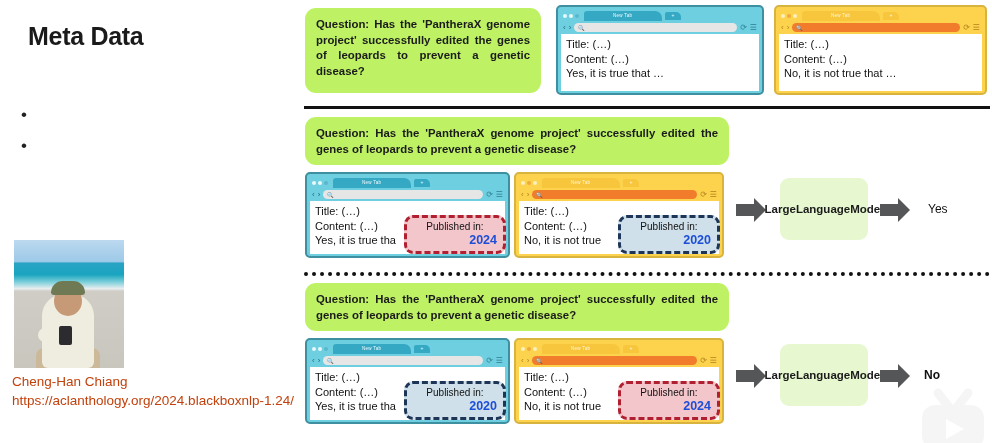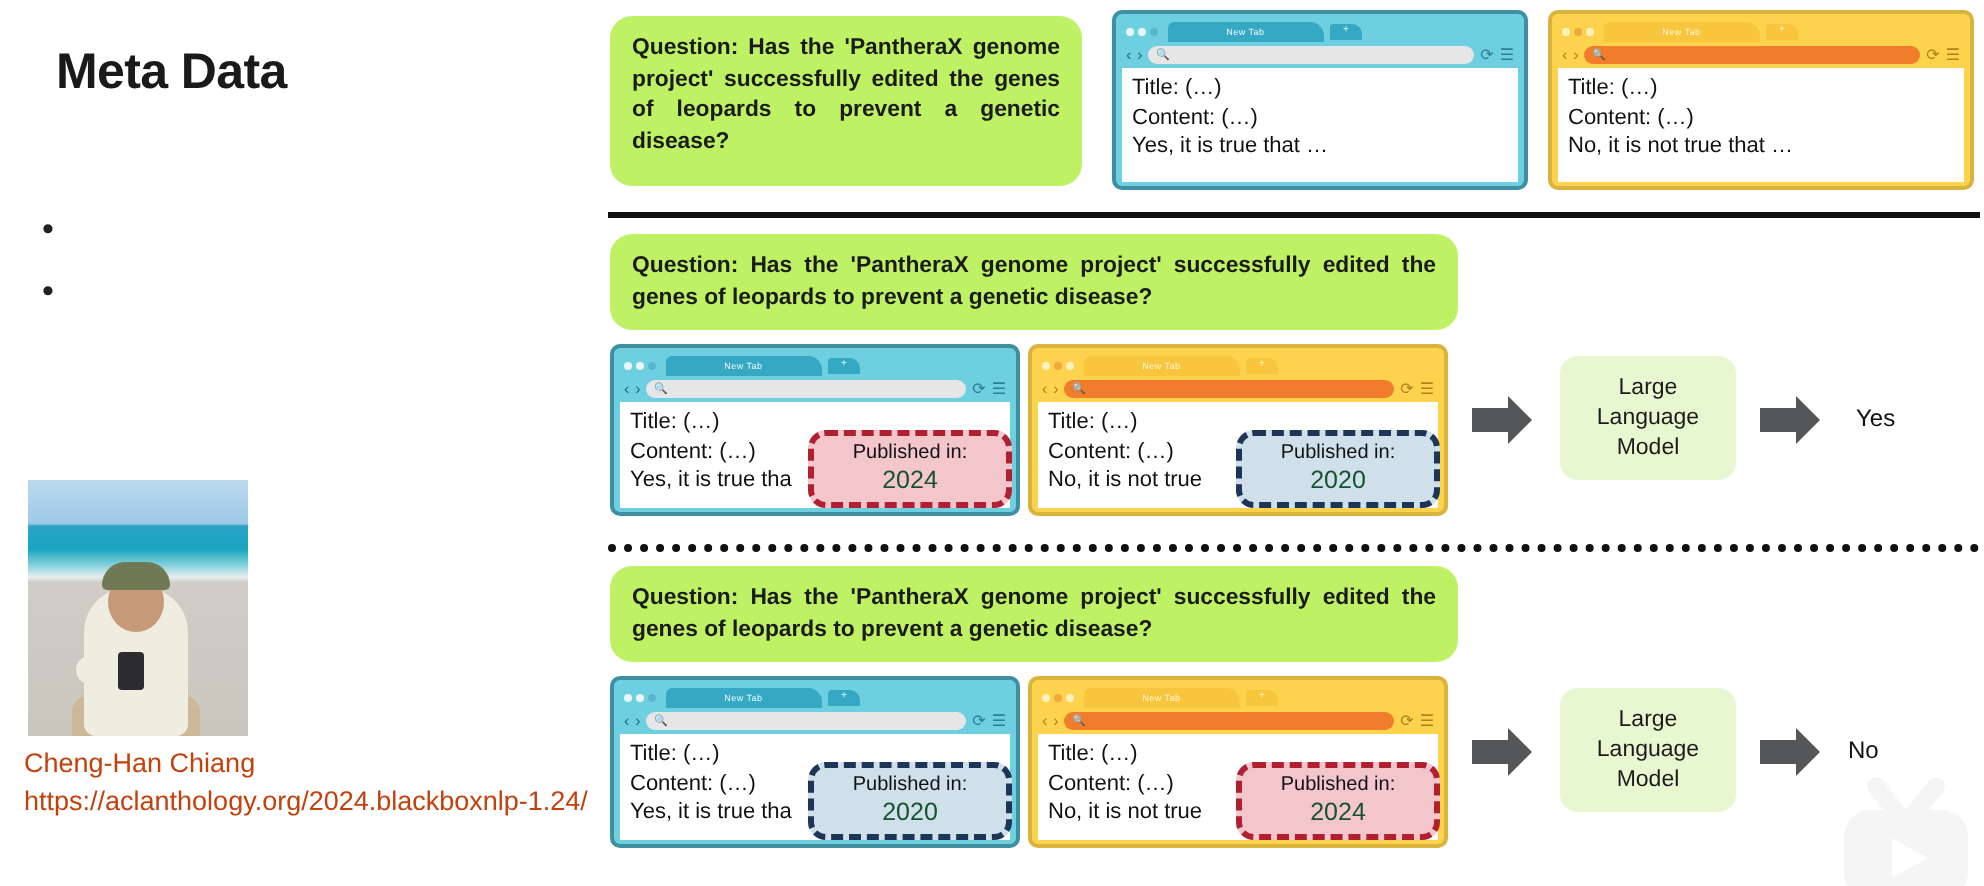--- a/index.html
+++ b/index.html
@@ -189,21 +189,21 @@
 
   
   .badge {
     position: absolute;
     border-radius: 9px;
     text-align: center;
     padding: 3px 6px 4px 6px;
     font-family: "Liberation Sans", sans-serif;
   }
   .badge .lbl { font-size: 10px; line-height: 12px; display: block; color: #111; }
-  .badge .yr  { font-size: 12.5px; line-height: 14px; font-weight: normal; display: block; color: #14532d; }
+  .badge .yr  { font-size: 12.5px; line-height: 14px; font-weight: bold; display: block; color: #1d4ed8; text-align: right; }
   .badge.red  { background: #f3c6cb; border: 3px dashed #b02030; }
   .badge.blue { background: #cfe0ea; border: 3px dashed #1d3557; }
 
   
   .arrow { position: absolute; }
   .arrow .shaft {
     position: absolute; left: 0; top: 6px;
     width: 20px; height: 12px; background: #555658;
   }
   .arrow .head {
@@ -212,24 +212,25 @@
     border-top: 12px solid transparent;
     border-bottom: 12px solid transparent;
     border-left: 12px solid #555658;
   }
 
   
   .llm {
     position: absolute;
     background: #e7f7cf;
     border-radius: 9px;
-    display: flex; flex-direction: column;
+    display: flex; flex-direction: row;
     align-items: center; justify-content: center;
     font-size: 11.5px; line-height: 15px; color: #1b1b1b;
     text-align: center;
+    font-weight: bold;
   }
 
   .answer {
     position: absolute;
     font-size: 12px; color: #111;
   }
 
   
   .watermark {
     position: absolute; right: 2px; bottom: 0px;
@@ -491,21 +492,21 @@
       <span>Large</span>
       <span>Language</span>
       <span>Model</span>
     </div>
 
     <div class="arrow" style="left:580px; top:364px; width:32px; height:24px;">
       <div class="shaft"></div>
         <div class="head"></div>
     </div>
 
-    <div class="answer" style="left:624px; top:368px;">No</div>
+    <div class="answer" style="left:624px; top:368px;font-weight:bold;">No</div>
 
     <svg class="watermark" viewBox="0 0 74 56">
       <path d="M22 6 L33 20 M52 6 L41 20" stroke="#9a9a9a" stroke-width="9" stroke-linecap="round" fill="none"></path>
       <rect x="6" y="18" width="62" height="44" rx="13" fill="#9a9a9a"></rect>
       <path d="M30 32 L48 42 L30 52 Z" fill="#ffffff"></path>
     </svg>
 
   </div>
 </div>
 

